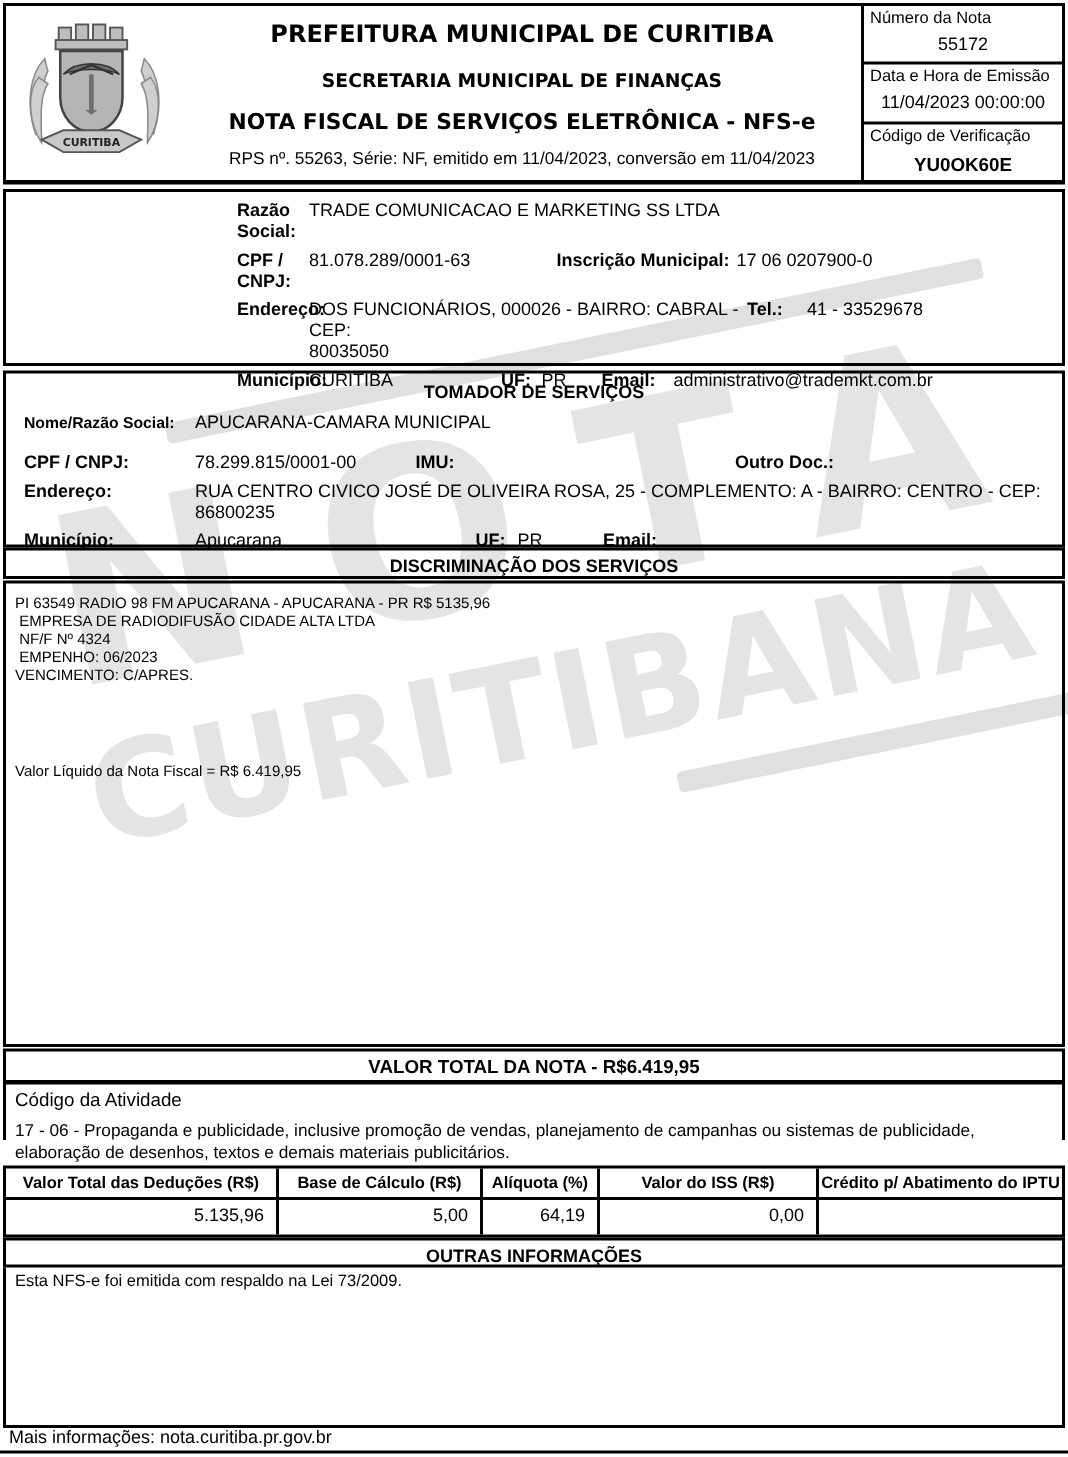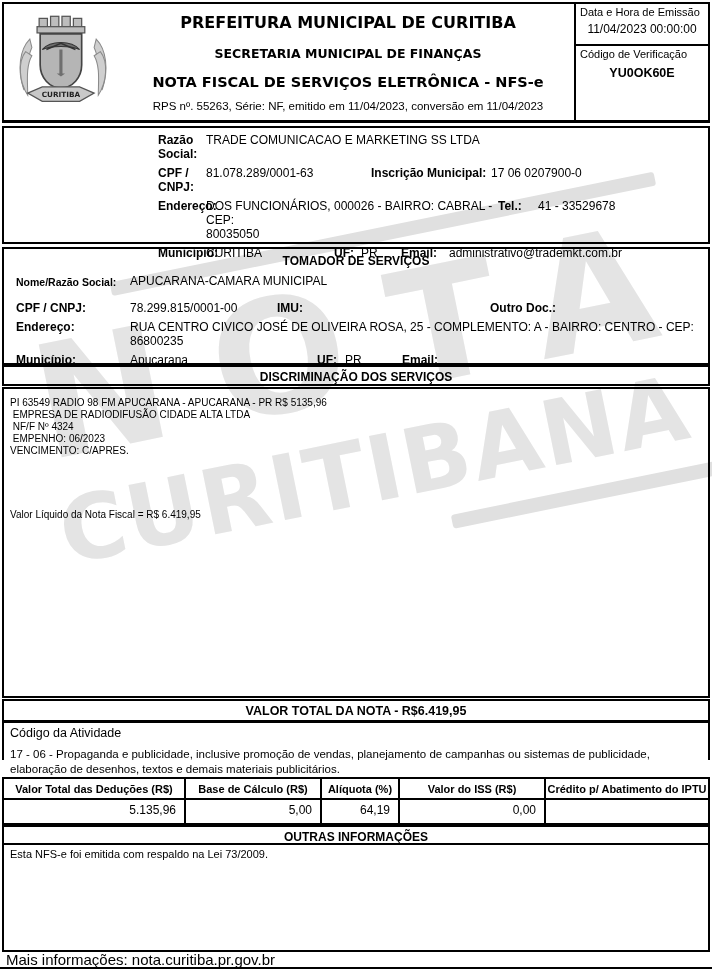--- a/index.html
+++ b/index.html
@@ -99,21 +99,21 @@
         border-bottom: 2px solid #000; }
   .th, .td { border-right: 2px solid #000; }
   .th:nth-child(5), .td:nth-child(10) { border-right: none; }
   .td { font-size: 12px; text-align: right; padding: 3px 8px 0 0; }
 
   
   .outras-band { top: 825px; height: 20px; }
   .outras-box { top: 845px; height: 107px; border-top: none; font-size: 11px; padding: 3px 6px; }
 
   
-  .footer-text { position: absolute; top: 951px; left: 6px; font-size: 15px; z-index: 1; }
+  .footer-text { position: absolute; top: 951px; left: 6px; font-size: 12px; z-index: 1; }
   .bottom-rule { position: absolute; top: 967px; left: 0; width: 712px; height: 2px; background: #000; z-index: 1; }
 </style>
 </head>
 <body>
 
 <div class="page">
 
   <div class="watermark">
     <div class="wm-stripe wm-stripe-top"></div>
     <div class="wm-nota">NOTA</div>
@@ -157,20 +157,24 @@
         </svg>
       </div>
       <div class="titles">
         <div class="h-title">PREFEITURA MUNICIPAL DE CURITIBA</div>
         <div class="h-subtitle">SECRETARIA MUNICIPAL DE FINANÇAS</div>
         <div class="h-doctype">NOTA FISCAL DE SERVIÇOS ELETRÔNICA - NFS-e</div>
         <div class="h-rps">RPS nº. 55263, Série: NF, emitido em 11/04/2023, conversão em 11/04/2023</div>
       </div>
     </div>
     <div class="header-right">
+      <div class="hr-sec hr-sec1">
+        <div class="hr-label">Número da Nota</div>
+        <div class="hr-value">55172</div>
+      </div>
       <div class="hr-sec hr-sec2">
         <div class="hr-label">Data e Hora de Emissão</div>
         <div class="hr-value">11/04/2023 00:00:00</div>
       </div>
       <div class="hr-sec hr-sec3">
         <div class="hr-label">Código de Verificação</div>
         <div class="hr-value hr-code">YU0OK60E</div>
       </div>
     </div>
   </div>

